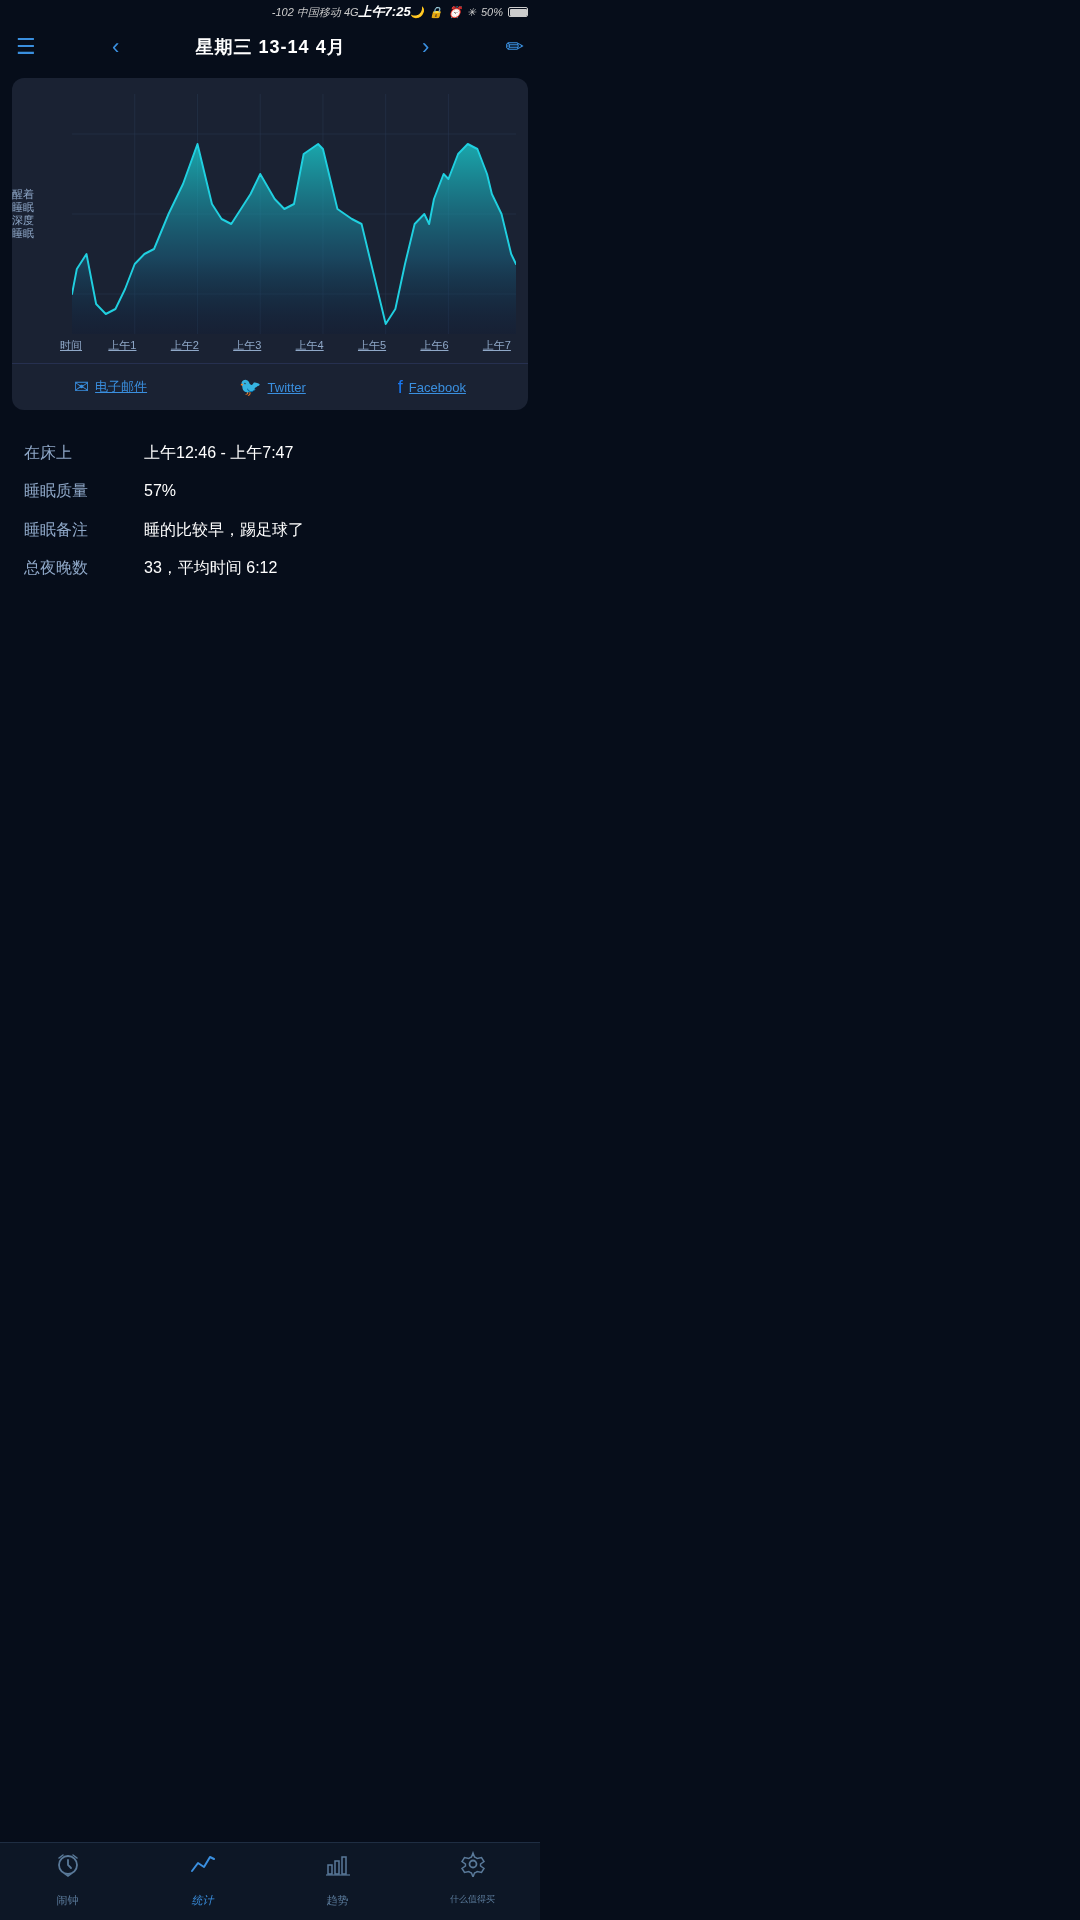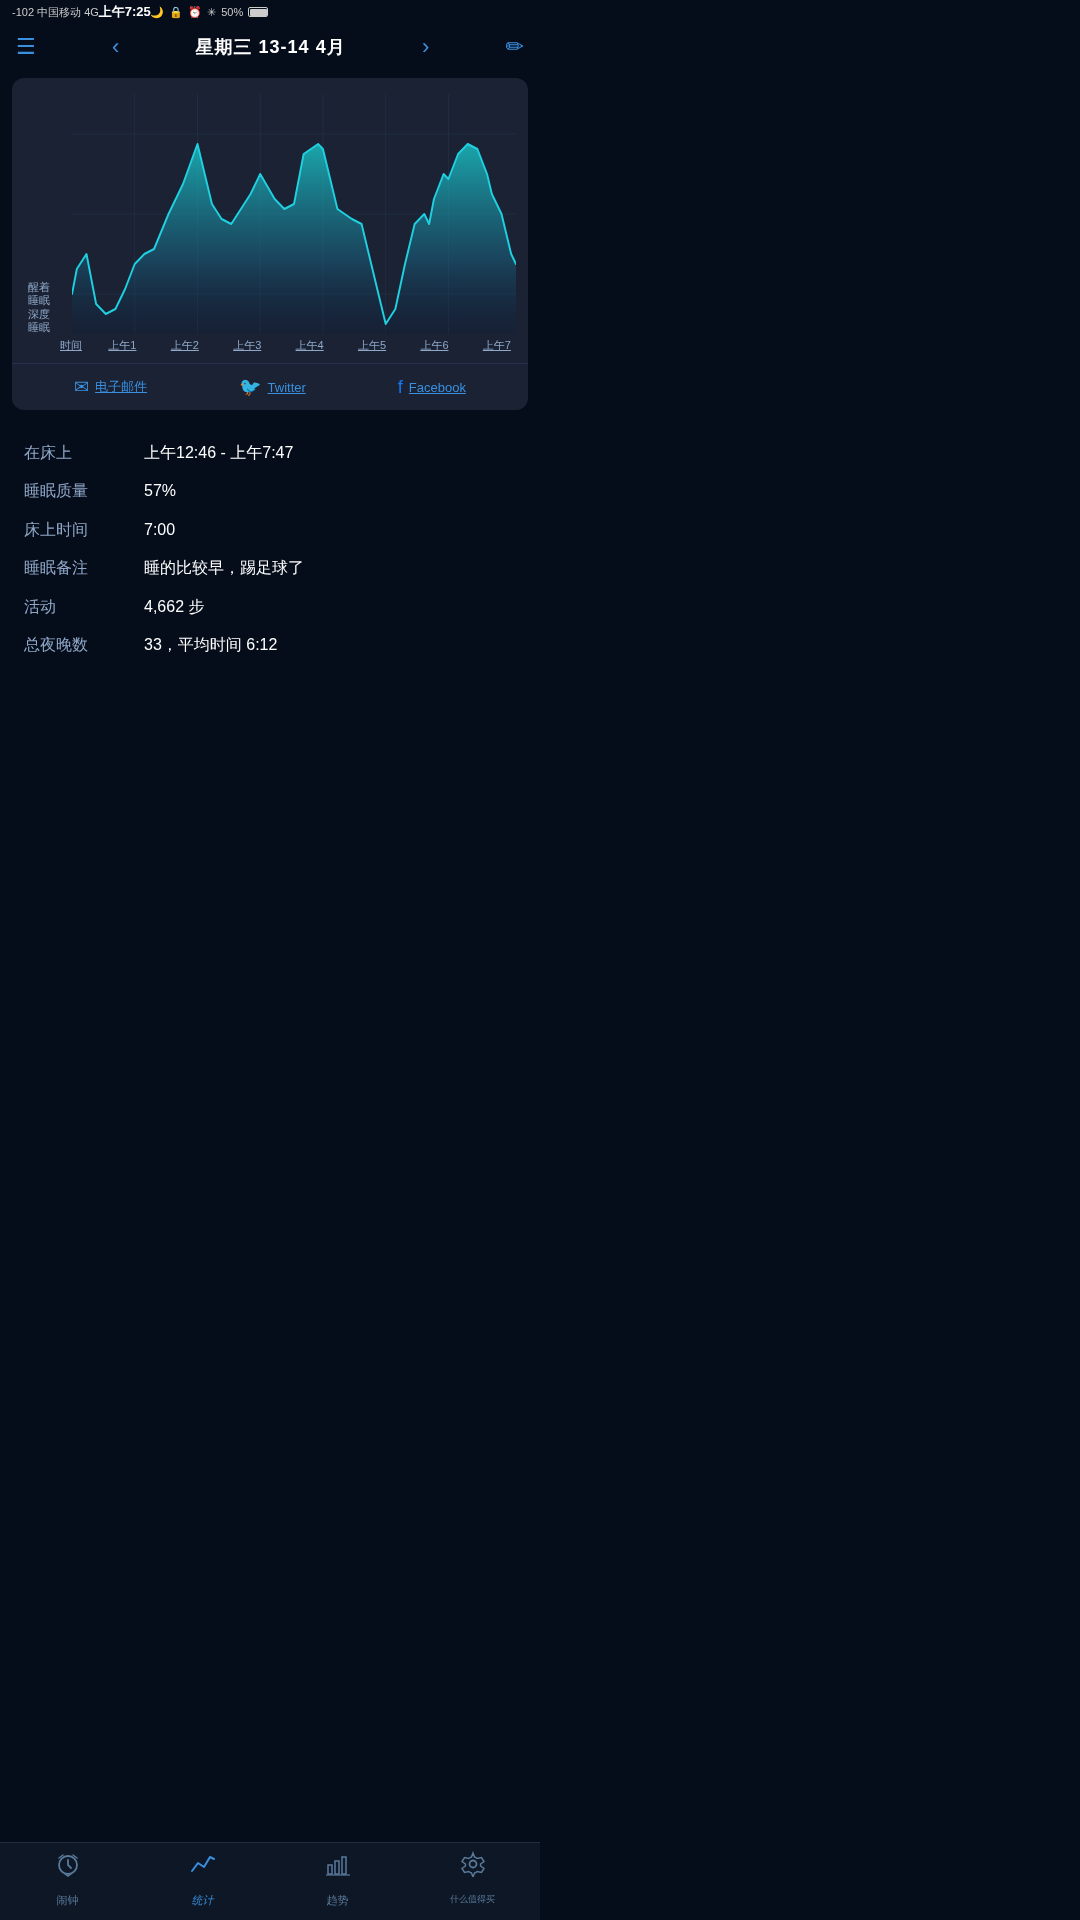--- a/index.html
+++ b/index.html
@@ -9,27 +9,28 @@
       min-height: 960px;
       background: #060d1a;
       color: #fff;
       font-family: "PingFang SC", "Helvetica Neue", Arial, sans-serif;
       font-size: 14px;
       overflow-x: hidden;
     }
     
     .status-bar {
       display: flex;
-      justify-content: flex-start;
+      justify-content: flex-end;
       align-items: center;
       padding: 4px 12px;
       background: #060d1a;
       font-size: 11px;
       color: #ccc;
       height: 24px;
+      font-style: italic;
     }
     .status-left { display: flex; gap: 4px; align-items: center; }
     .status-center { font-size: 13px; font-weight: 600; color: #fff; }
     .status-right { display: flex; gap: 5px; align-items: center; font-size: 11px; }
     .battery-icon {
       display: inline-block;
       width: 20px; height: 10px;
       border: 1.5px solid #ccc;
       border-radius: 2px;
       position: relative;
@@ -68,25 +69,25 @@
       margin: 8px 12px;
       overflow: hidden;
     }
     
     .chart-container {
       padding: 16px 12px 0 12px;
       position: relative;
     }
     .chart-labels-y {
       position: absolute;
-      left: 16px;
+      left: 0;
       top: 16px;
       display: flex;
       flex-direction: column;
-      justify-content: flex-end;
+      justify-content: center;
       height: 240px;
       font-size: 11px;
       color: #8fa8c8;
       z-index: 2;
     }
     .chart-labels-y .label { line-height: 1.2; }
     .chart-svg-wrap {
       margin-left: 48px;
       height: 240px;
       position: relative;
@@ -361,30 +362,22 @@
 <div class="stats-section">
   <div class="stat-row">
     <span class="stat-label">在床上</span>
     <span class="stat-value">上午12:46 - 上午7:47</span>
   </div>
   <div class="stat-row">
     <span class="stat-label">睡眠质量</span>
     <span class="stat-value">57%</span>
   </div>
   <div class="stat-row">
-    <span class="stat-label">床上时间</span>
-    <span class="stat-value">7:00</span>
-  </div>
-  <div class="stat-row">
     <span class="stat-label">睡眠备注</span>
     <span class="stat-value">睡的比较早，踢足球了</span>
-  </div>
-  <div class="stat-row">
-    <span class="stat-label">活动</span>
-    <span class="stat-value">4,662 步</span>
   </div>
   <div class="stat-row">
     <span class="stat-label">总夜晚数</span>
     <span class="stat-value">33，平均时间 6:12</span>
   </div>
 </div>
 
 <div class="bottom-nav">
   <div class="nav-item">
     <span class="nav-icon">

